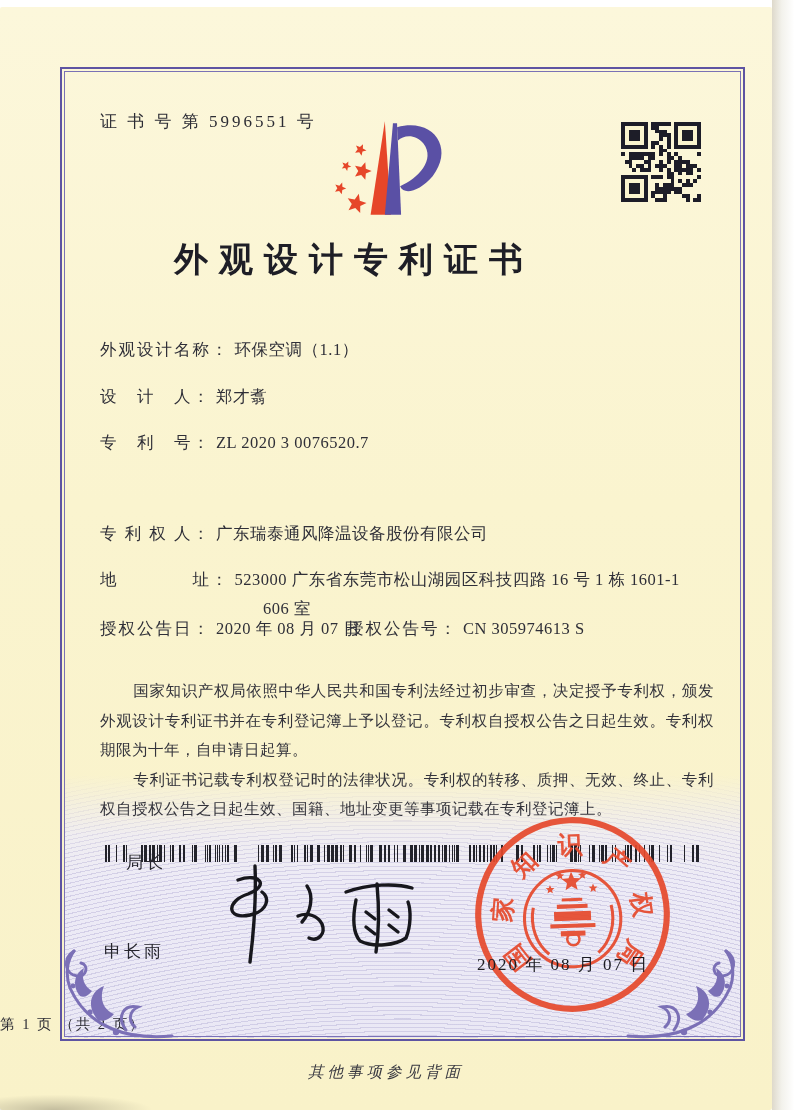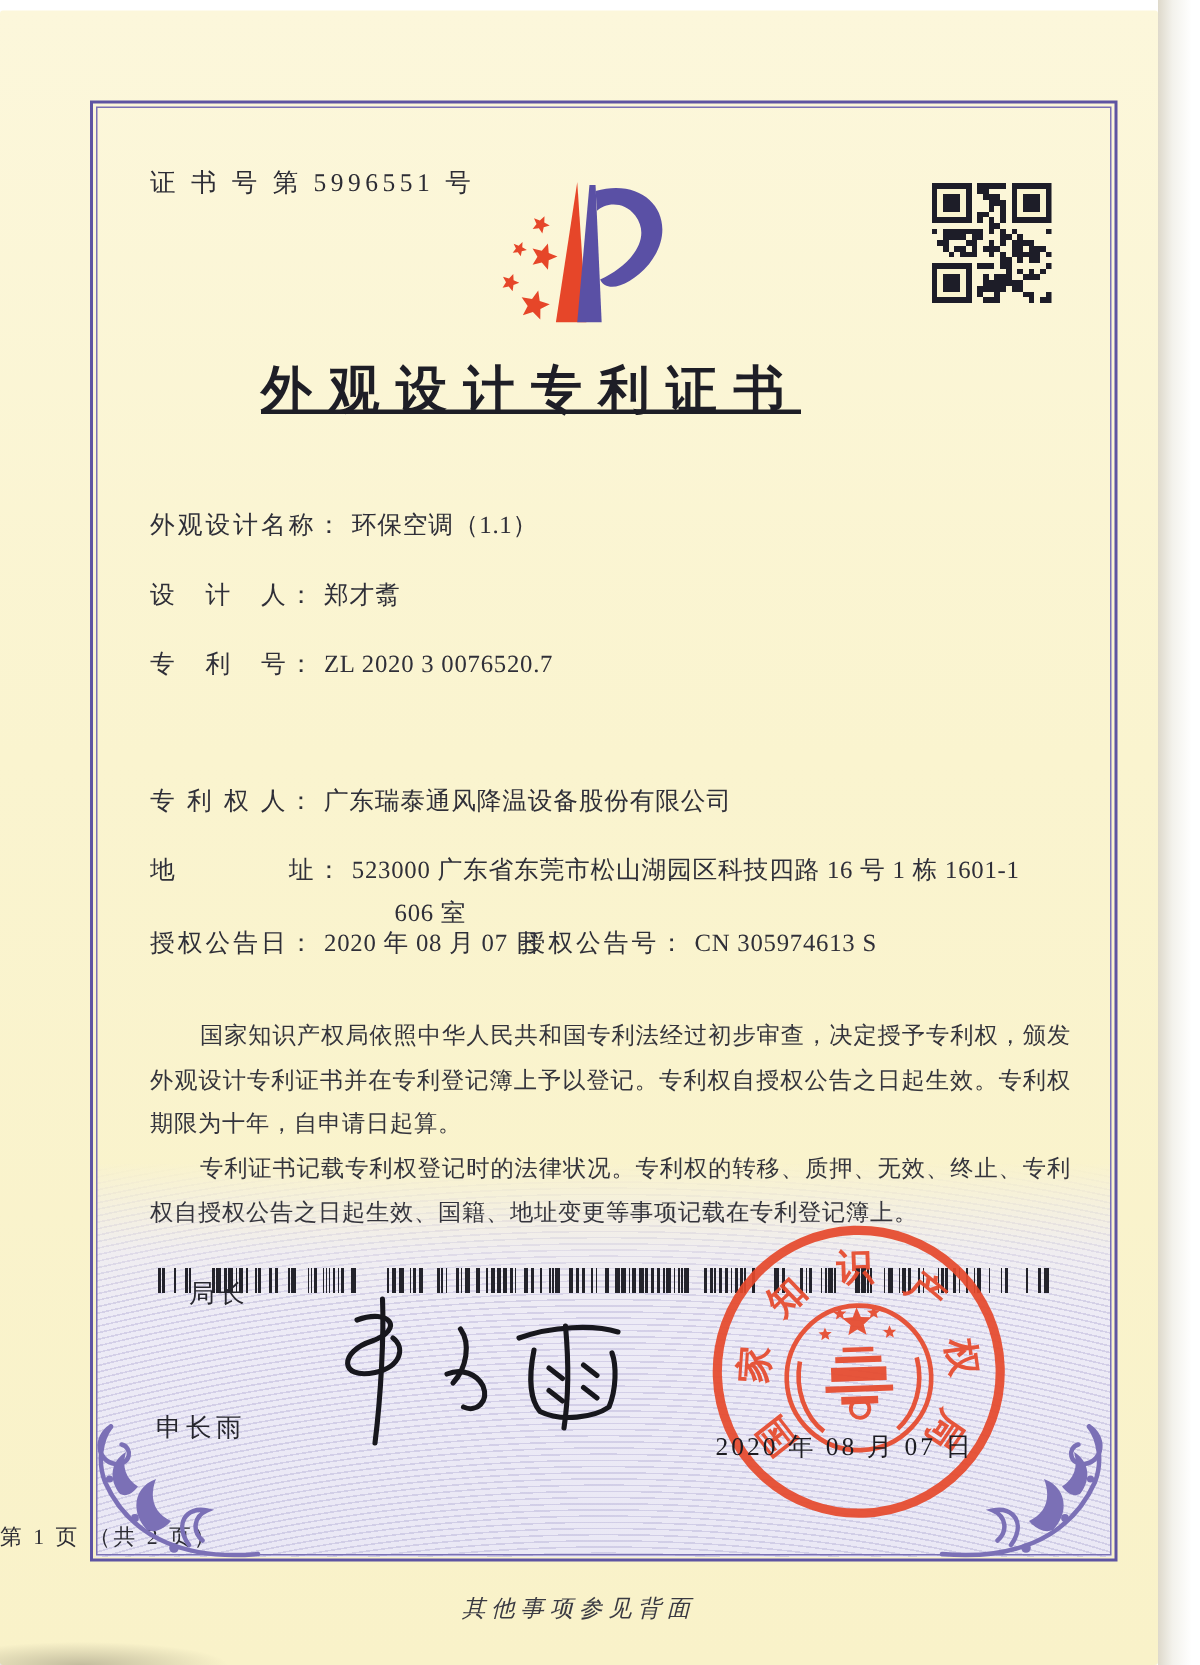--- a/index.html
+++ b/index.html
@@ -37,21 +37,21 @@
     position:absolute;inset:0;
     background:repeating-radial-gradient(1600px 1100px at 50% 300%,rgba(122,112,180,.22) 0 1.5px,transparent 1.5px 6px);
     -webkit-mask-image:linear-gradient(180deg,transparent 0,#000 95px);
     mask-image:linear-gradient(180deg,transparent 0,#000 95px);
   }
   .cert-no{position:absolute;left:100px;top:103px;font-size:17px;letter-spacing:3px;color:#2c2c34;z-index:3;}
   .logo{position:absolute;left:334px;top:106px;width:122px;height:108px;z-index:3;}
   .qr{position:absolute;left:621px;top:115px;width:80px;height:80px;z-index:3;}
   .title{
     position:absolute;left:0;top:230px;width:708px;text-align:center;
-    font-size:34px;font-weight:bold;letter-spacing:11px;color:#1e1e26;z-index:3;text-decoration:underline;
+    font-size:34px;font-weight:bold;letter-spacing:11px;color:#1e1e26;z-index:3;
   }
   .field{position:absolute;left:100px;width:615px;font-size:16.5px;color:#2f2f38;z-index:3;line-height:29px;}
   .flabel{letter-spacing:2px;}
   .fvalue{margin-left:5px;letter-spacing:.5px;}
   .addr2{margin-left:163px;letter-spacing:.5px;}
   .grant2{position:absolute;left:247px;top:0;}
   .grant-wrap{position:relative;}
   .paras{position:absolute;left:100px;top:646px;width:614px;z-index:3;margin-top:23px;}
   .paras p{
     margin:0;font-size:15.5px;line-height:29.5px;color:#34343c;

